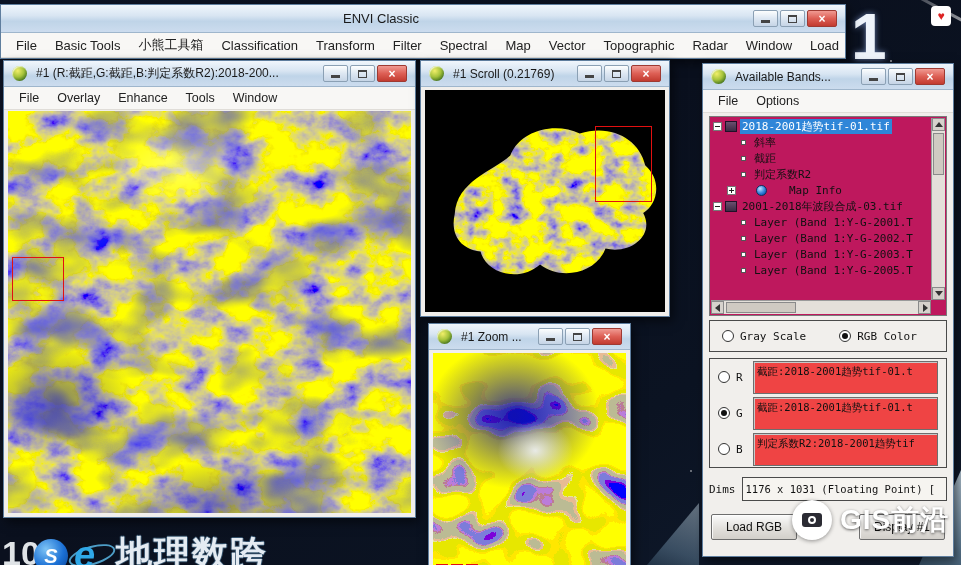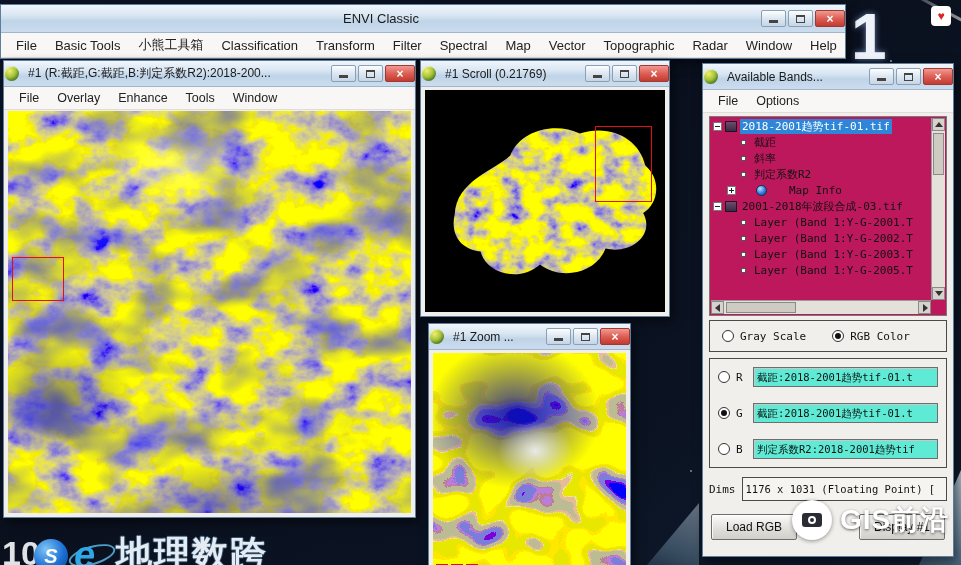--- a/index.html
+++ b/index.html
@@ -37,21 +37,21 @@
   .bl-text{position:absolute;left:116px;bottom:-14px;font-size:36px;font-weight:bold;color:#e4ebf2;letter-spacing:2px;
     text-shadow:1px 0 #33506a,-1px 0 #33506a,0 1px #33506a,0 -1px #33506a;white-space:nowrap;}
   
   .watermark{position:absolute;left:792px;top:500px;display:flex;align-items:center;gap:8px;z-index:99;}
   .wm-circle{width:40px;height:40px;border-radius:50%;background:#fff;display:flex;align-items:center;justify-content:center;box-shadow:0 1px 4px rgba(0,0,0,.4);}
   .wm-cam{width:20px;height:14px;background:#2b2b33;border-radius:3px;position:relative;}
   .wm-cam::after{content:"";position:absolute;left:6px;top:3px;width:8px;height:8px;border-radius:50%;border:2px solid #fff;box-sizing:border-box;}
   .wm-text{font-size:28px;font-weight:bold;color:#fff;text-shadow:0 1px 3px rgba(0,0,0,.6);letter-spacing:1px;}
   
   .window{position:absolute;background:#f1efec;border:1px solid #5f7e9e;box-shadow:3px 4px 10px rgba(0,0,0,.55);z-index:10;box-sizing:border-box;}
-  .titlebar{position:relative;height:26px;display:flex;align-items:center;padding:0 0;box-sizing:border-box;
+  .titlebar{position:relative;height:26px;display:flex;align-items:center;padding:0 8px;box-sizing:border-box;
     background:linear-gradient(#f0f6fc,#d8e5f2 40%,#bfd4e8 60%,#ccdcee);border-bottom:1px solid #9fb6cc;justify-content:flex-end;}
   .title{font-size:12px;color:#1a1a1a;white-space:nowrap;overflow:hidden;text-overflow:ellipsis;flex:1;padding-left:4px;}
   .title.centered{text-align:center;font-size:13px;}
   .winbtns{display:flex;gap:2px;margin-left:4px;flex:none;}
   .wbtn{width:25px;height:17px;background:linear-gradient(#fdfefe,#dde7f2 50%,#c6d5e6);border:1px solid #8ba0b4;border-radius:2px;
     display:flex;align-items:center;justify-content:center;box-sizing:border-box;}
   .wbtn.close{width:30px;background:linear-gradient(#f09a92,#dd5f55 50%,#c23b30);border-color:#9e3a32;}
   .glyph-min{width:9px;height:3px;background:#444;margin-top:6px;}
   .glyph-max{width:9px;height:8px;border:1px solid #444;border-top-width:2px;box-sizing:border-box;}
   .glyph-x{color:#fff;font-weight:bold;font-size:12px;line-height:1;}
@@ -108,29 +108,29 @@
   .vscroll .sb-btn.down{bottom:0;left:0;}
   .hscroll .sb-btn.left{left:0;top:0;}
   .hscroll .sb-btn.right{right:0;top:0;}
   .sb-btn.up::before{content:"";position:absolute;left:2px;top:3px;border-left:4px solid transparent;border-right:4px solid transparent;border-bottom:5px solid #333;}
   .sb-btn.down::before{content:"";position:absolute;left:2px;top:3px;border-left:4px solid transparent;border-right:4px solid transparent;border-top:5px solid #333;}
   .sb-btn.left::before{content:"";position:absolute;left:3px;top:2px;border-top:4px solid transparent;border-bottom:4px solid transparent;border-right:5px solid #333;}
   .sb-btn.right::before{content:"";position:absolute;left:4px;top:2px;border-top:4px solid transparent;border-bottom:4px solid transparent;border-left:5px solid #333;}
   .sb-thumb.v{position:absolute;left:1px;right:1px;top:15px;height:42px;background:#cfcac2;border:1px solid #8a8a8a;box-sizing:border-box;}
   .sb-thumb.h{position:absolute;top:1px;height:11px;left:15px;width:70px;background:#cfcac2;border:1px solid #8a8a8a;box-sizing:border-box;}
   .frame{position:absolute;left:6px;right:6px;border:1px solid #4a4a4a;box-sizing:border-box;}
-  .radio-frame{top:256px;height:32px;display:flex;align-items:center;gap:26px;padding-left:12px;}
+  .radio-frame{top:256px;height:32px;display:flex;align-items:center;gap:33px;padding-left:12px;}
   .radio-opt{display:flex;align-items:center;gap:6px;font:11px "DejaVu Sans Mono",monospace;color:#111;}
   .radio{width:12px;height:12px;border:1px solid #333;border-radius:50%;background:#fff;position:relative;flex:none;box-sizing:border-box;}
   .radio.checked::after{content:"";position:absolute;inset:2px;border-radius:50%;background:#111;}
   .rgb-frame{top:294px;height:110px;}
   .rgb-row{position:absolute;left:8px;right:8px;height:26px;display:flex;align-items:center;gap:6px;}
   .rgb-row.r0{top:5px;}.rgb-row.r1{top:41px;}.rgb-row.r2{top:77px;}
   .ch-label{font:11px "DejaVu Sans Mono",monospace;width:11px;color:#111;}
-  .band-field{flex:1;height:20px;background:#5eead4;border:1px solid #6e6e6e;box-shadow:inset 1px 1px 0 #c8c8c8;
+  .band-field{flex:1;height:33px;background:#ef4444;border:1px solid #6e6e6e;box-shadow:inset 1px 1px 0 #c8c8c8;
     font:10.5px "DejaVu Sans Mono",monospace;line-height:19px;padding:0 3px;white-space:nowrap;overflow:hidden;box-sizing:border-box;color:#111;}
   .dims-row{position:absolute;left:6px;right:6px;top:412px;height:26px;display:flex;align-items:center;gap:6px;}
   .dims-label{font:11px "DejaVu Sans Mono",monospace;color:#111;flex:none;}
   .dims-field{flex:1;height:24px;border:1px solid #4a4a4a;background:#f6f4f0;font:10.5px "DejaVu Sans Mono",monospace;
     line-height:22px;padding:0 3px;white-space:nowrap;overflow:hidden;box-sizing:border-box;color:#111;}
   .btn-row{position:absolute;left:8px;right:8px;top:448px;height:30px;display:flex;justify-content:space-between;align-items:center;}
   .classic-btn{height:26px;background:linear-gradient(#fbfbfb,#e2e0dc 55%,#d2cfca);border:1px solid #6e6e6e;border-radius:2px;
     font:12px "Liberation Sans",sans-serif;padding:0 14px;box-shadow:inset 1px 1px 0 rgba(255,255,255,.8);color:#111;}
 </style>
 </head>
@@ -192,21 +192,21 @@
         <div class="menu-item">小熊工具箱</div>
         <div class="menu-item">Classification</div>
         <div class="menu-item">Transform</div>
         <div class="menu-item">Filter</div>
         <div class="menu-item">Spectral</div>
         <div class="menu-item">Map</div>
         <div class="menu-item">Vector</div>
         <div class="menu-item">Topographic</div>
         <div class="menu-item">Radar</div>
         <div class="menu-item">Window</div>
-        <div class="menu-item">Help</div>
+        <div class="menu-item">Load</div>
       </div>
   </div>
 
   <div class="window" id="display-win">
     <div class="titlebar">
       <span class="envi-icon"></span>
       <div class="title">#1 (R:截距,G:截距,B:判定系数R2):2018-200...</div>
       <div class="winbtns">
         <div class="wbtn">
             <span class="glyph-min"></span>
@@ -313,25 +313,25 @@
 
     <div class="tree-panel">
       <div class="tree-rows" id="tree-rows">
           <div class="tree-row kind-file selected">
             <span class="expander minus"></span>
             <span class="file-icon"></span>
             <span class="tree-label">2018-2001趋势tif-01.tif</span>
           </div>
           <div class="tree-row kind-band">
             <span class="bullet"></span>
+            <span class="tree-label">斜率</span>
+          </div>
+          <div class="tree-row kind-band">
+            <span class="bullet"></span>
             <span class="tree-label">截距</span>
-          </div>
-          <div class="tree-row kind-band">
-            <span class="bullet"></span>
-            <span class="tree-label">斜率</span>
           </div>
           <div class="tree-row kind-band">
             <span class="bullet"></span>
             <span class="tree-label">判定系数R2</span>
           </div>
           <div class="tree-row kind-map">
             <span class="expander plus"></span>
             <span class="globe-icon"></span>
             <span class="tree-label">Map Info</span>
           </div>

